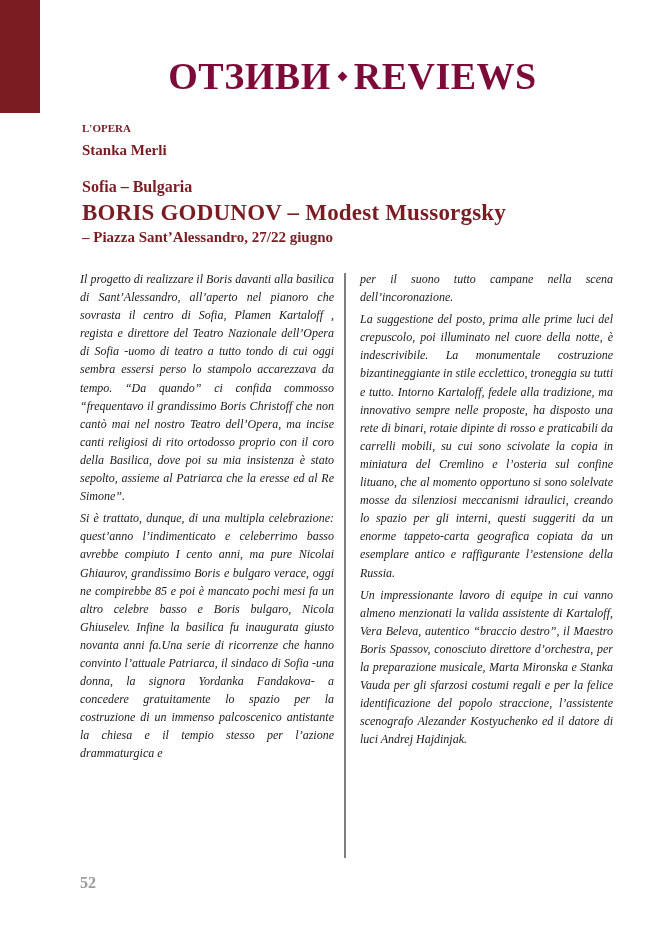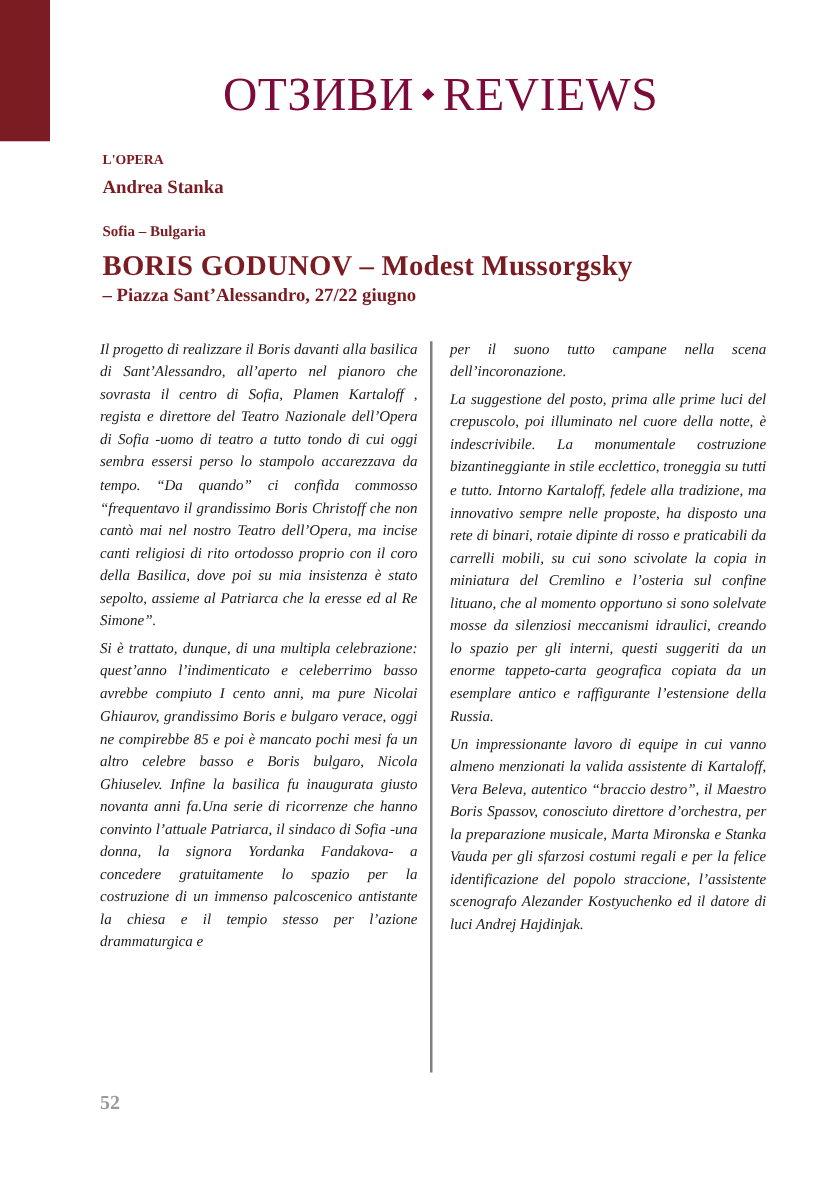--- a/index.html
+++ b/index.html
@@ -22,21 +22,21 @@
       height: 113px;
       background: #7a1c22;
     }
     .section-title {
       position: absolute;
       left: 0;
       width: 670px;
       top: 54px;
       text-align: center;
       font-family: "Liberation Serif", serif;
-      font-weight: normal;
+      font-weight: bold;
       font-size: 38px;
       color: #7d0b3a;
       letter-spacing: 0.5px;
       line-height: 44px;
       padding-left: 35px;
       box-sizing: border-box;
     }
     .section-title .diamond {
       display: inline-block;
       width: 7px;
@@ -48,21 +48,21 @@
     }
     .meta {
       position: absolute;
       left: 82px;
       color: #7a1c22;
       font-weight: bold;
       font-family: "Liberation Serif", serif;
     }
     .meta.magazine { top: 122px; font-size: 11px; }
     .meta.author { top: 142px; font-size: 15px; }
-    .meta.location { top: 178px; font-size: 12px; }
+    .meta.location { top: 178px; font-size: 16px; }
     .meta.headline { top: 200px; font-size: 23px; letter-spacing: 0.2px; }
     .meta.subheadline { top: 229px; font-size: 15px; }
 
     .col {
       position: absolute;
       top: 270px;
       width: 254px;
       font-family: "Liberation Serif", serif;
       font-style: italic;
       font-size: 12px;
@@ -98,21 +98,21 @@
 </head>
 <body>
 
 <div class="tab-bar"></div>
 
 <div class="section-title">
   <span>ОТЗИВИ</span><span class="diamond"></span><span>REVIEWS</span>
 </div>
 
 <div class="meta magazine">L'OPERA</div>
-<div class="meta author">Andrea Stanka</div>
+<div class="meta author">Stanka Merli</div>
 <div class="meta location">Sofia – Bulgaria</div>
 <div class="meta headline">BORIS GODUNOV – Modest Mussorgsky</div>
 <div class="meta subheadline">– Piazza Sant’Alessandro, 27/22 giugno</div>
 
 <div class="col col-left">
   <p>Il progetto di realizzare il Boris davanti alla basilica di Sant’Alessandro, all’aperto nel pianoro che sovrasta il centro di Sofia, Plamen Kartaloff , regista e direttore del Teatro Nazionale dell’Opera di Sofia -uomo di teatro a tutto tondo di cui oggi sembra essersi perso lo stampolo accarezzava da tempo. “Da quando” ci confida commosso “frequentavo il grandissimo Boris Christoff che non cantò mai nel nostro Teatro dell’Opera, ma incise canti religiosi di rito ortodosso proprio con il coro della Basilica, dove poi su mia insistenza è stato sepolto, assieme al Patriarca che la eresse ed al Re Simone”.</p>
   <p>Si è trattato, dunque, di una multipla celebrazione: quest’anno l’indimenticato e celeberrimo basso avrebbe compiuto I cento anni, ma pure Nicolai Ghiaurov, grandissimo Boris e bulgaro verace, oggi ne compirebbe 85 e poi è mancato pochi mesi fa un altro celebre basso e Boris bulgaro, Nicola Ghiuselev. Infine la basilica fu inaugurata giusto novanta anni fa.Una serie di ricorrenze che hanno convinto l’attuale Patriarca, il sindaco di Sofia -una donna, la signora Yordanka Fandakova- a concedere gratuitamente lo spazio per la costruzione di un immenso palcoscenico antistante la chiesa e il tempio stesso per l’azione drammaturgica e</p>
 </div>
 
 <div class="divider"></div>

